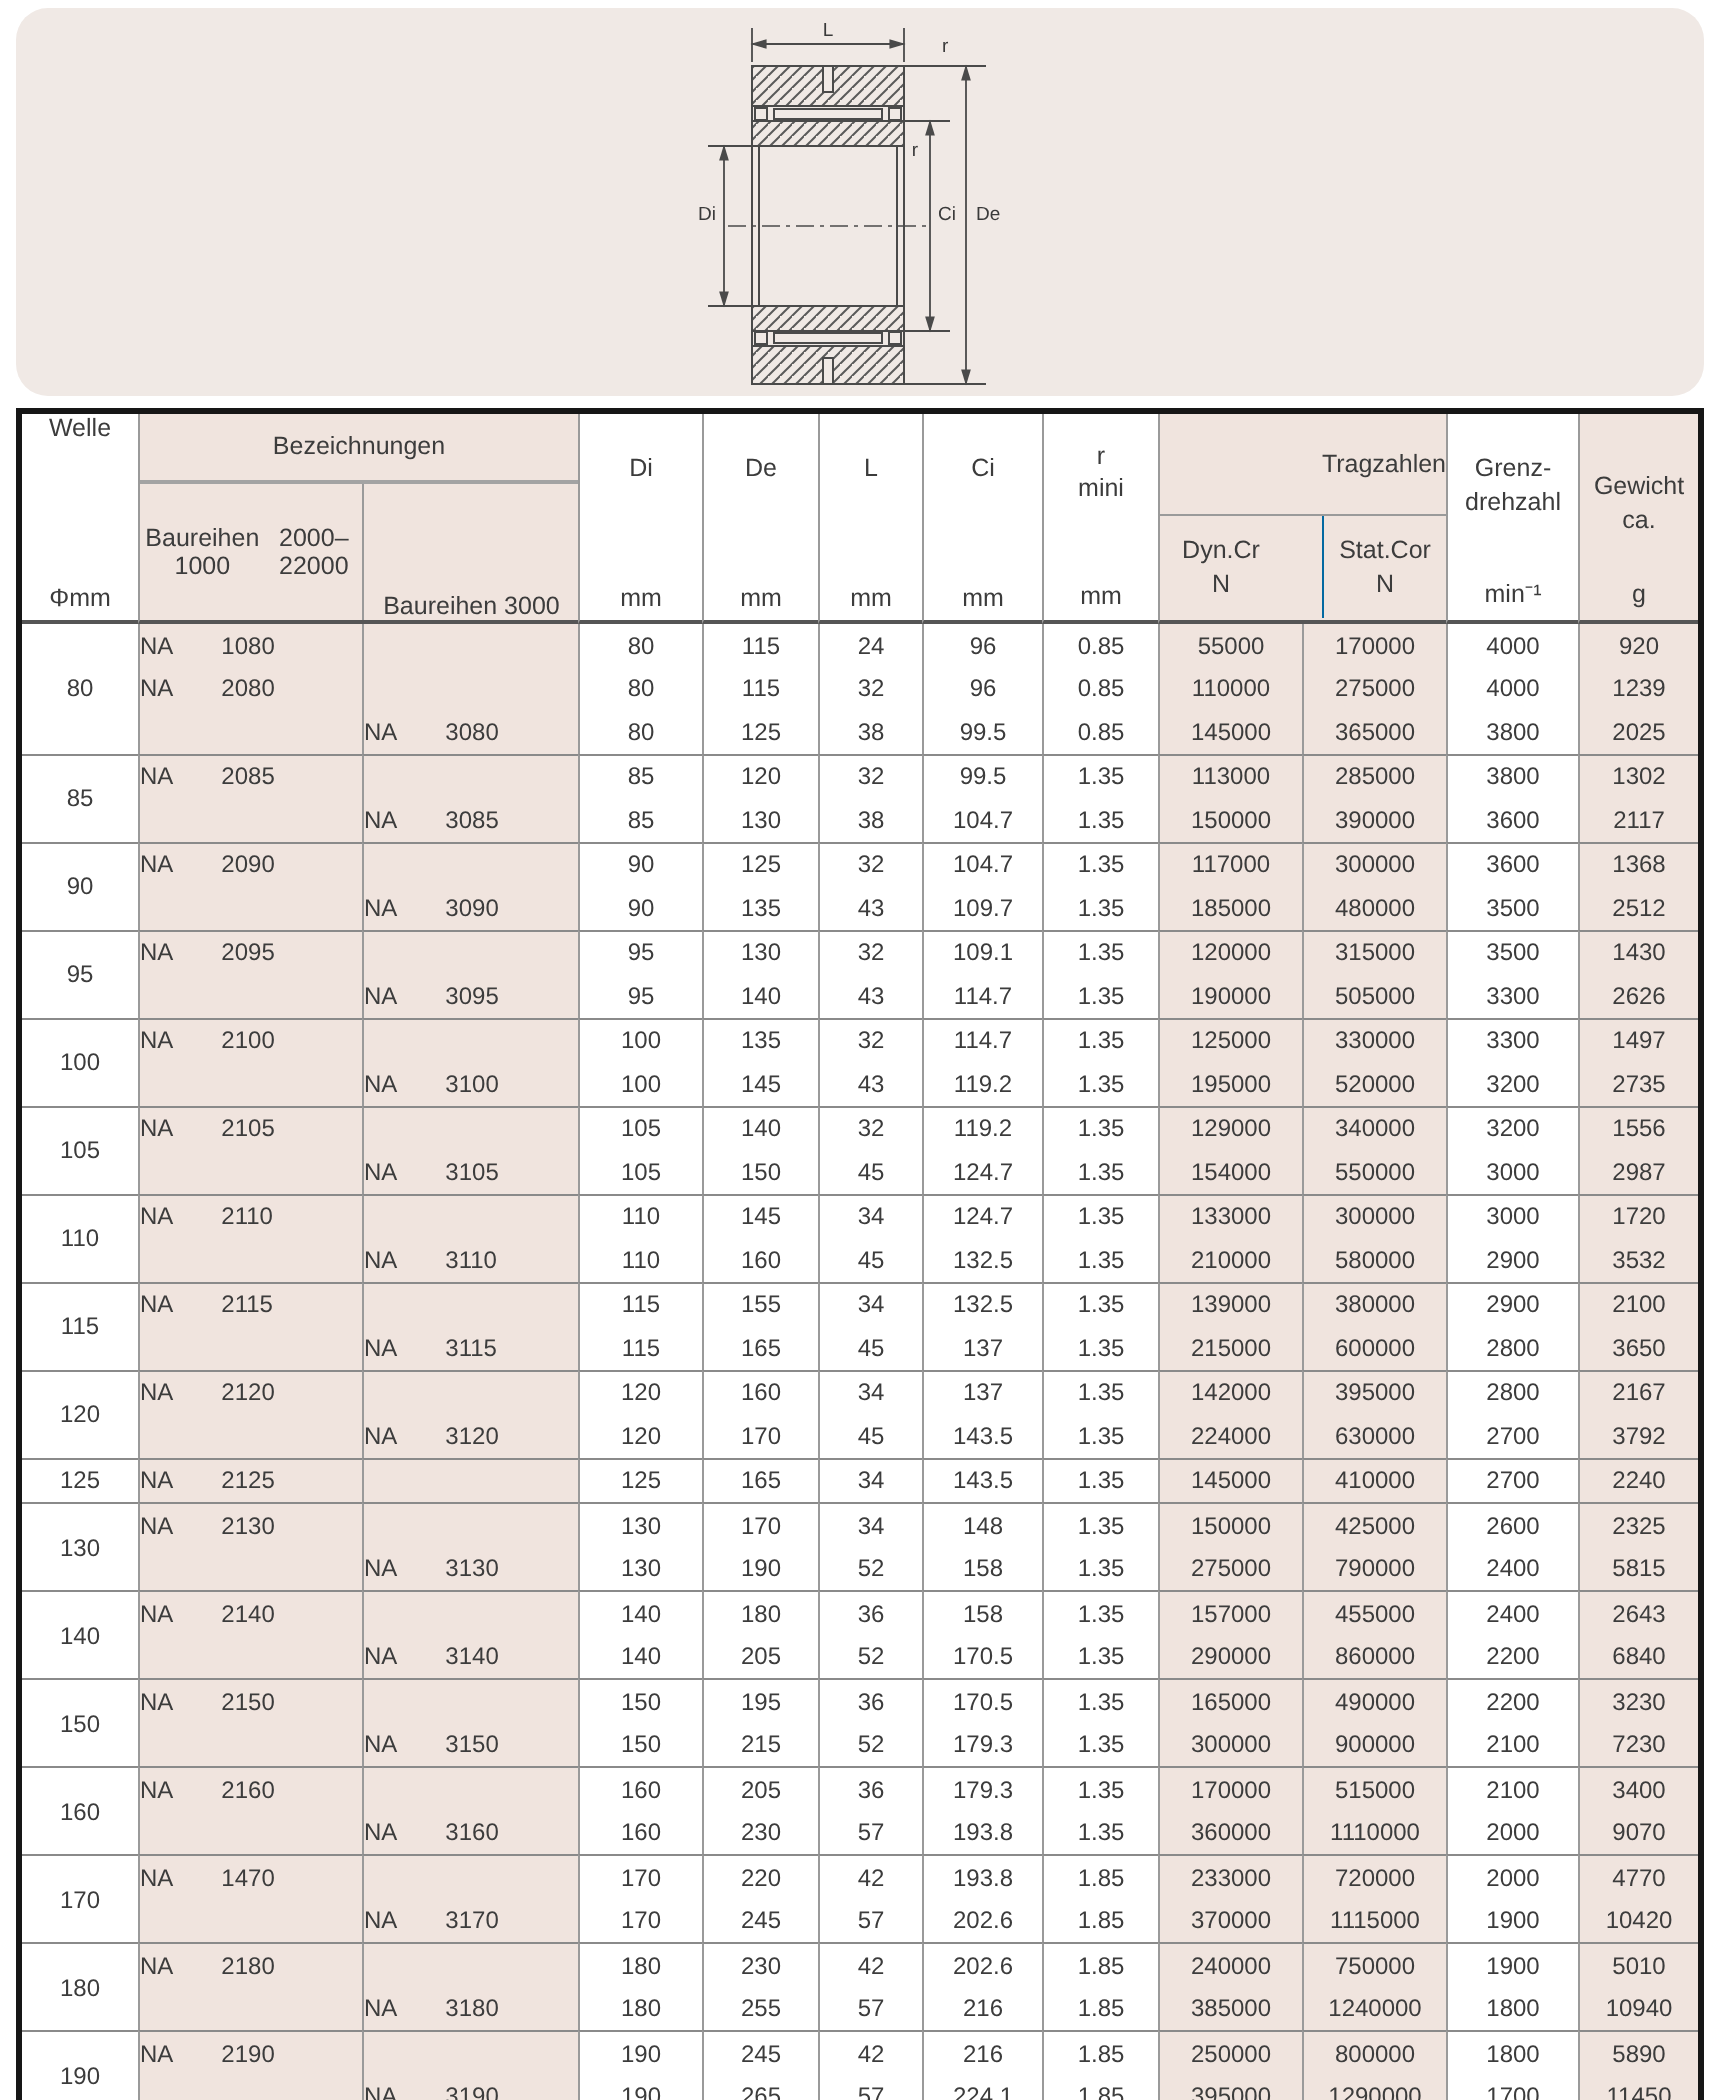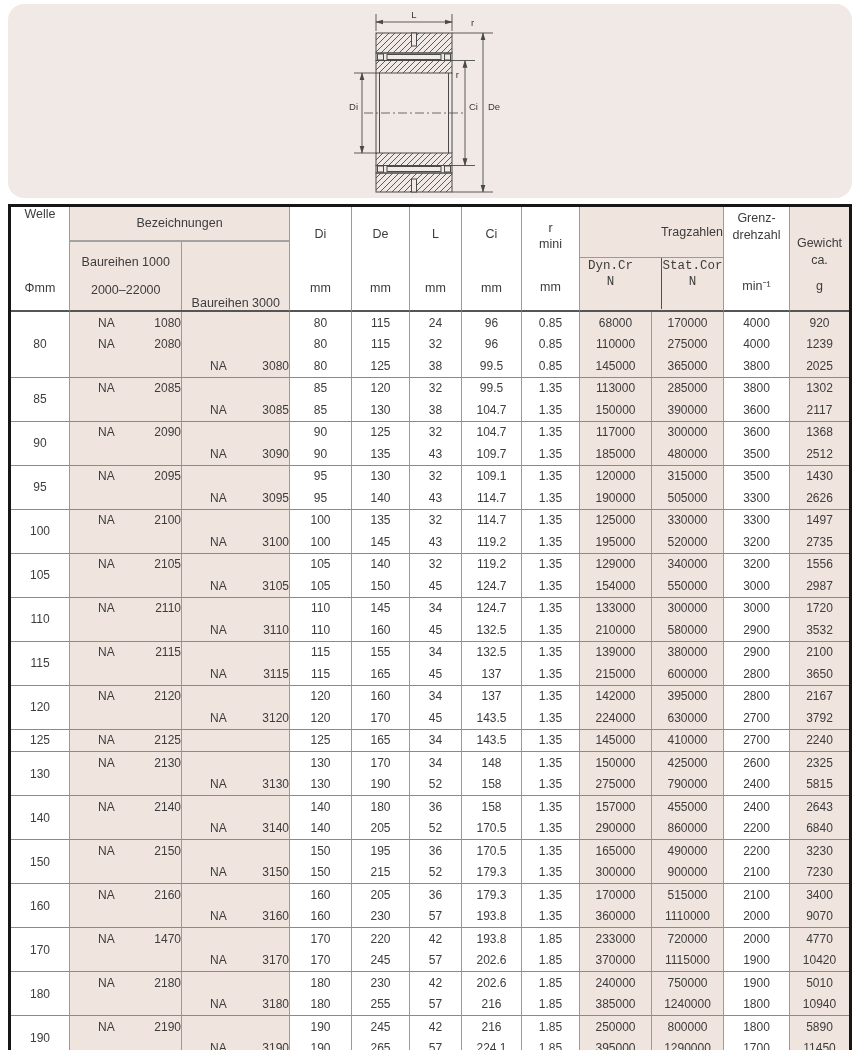--- a/index.html
+++ b/index.html
@@ -23,43 +23,43 @@
   }
   table{border-collapse:separate;border-spacing:0;table-layout:fixed;width:838px;}
   th,td{padding:0;margin:0;font-weight:normal;}
   thead th{
     height:101px;border-bottom:2px solid #555;border-left:1px solid #9a9a9a;
     vertical-align:top;font-size:12.5px;
   }
   thead th:first-child{border-left:none;}
   .pink{background:#f0e4de;}
   .hv{display:flex;flex-direction:column;align-items:center;height:100%;box-sizing:border-box;}
-  .hv .bot{margin-top:auto;margin-bottom:15px;}
+  .hv .bot{margin-top:auto;margin-bottom:4px;}
   .hv.welle{}
   .hv.dim{padding-top:20px;}
   .hv.rmini{padding-top:13px;line-height:1.3;}
-  .hv.grenz{padding-top:3px;line-height:1.35;}
+  .hv.grenz{padding-top:19px;line-height:1.35;}
   .hv.gew{padding-top:28px;line-height:1.35;}
   .bez-top{height:33px;line-height:33px;text-align:center;border-bottom:2px solid #a3a3a3;}
   .bez-bot{display:flex;height:68px;}
-  .bez-bot .b1000{width:112px;display:flex;flex-direction:column;justify-content:space-evenly;align-items:center;box-sizing:border-box;}
+  .bez-bot .b1000{width:112px;display:flex;justify-content:space-evenly;align-items:center;box-sizing:border-box;}
   .bez-bot .b3000{width:108px;display:flex;align-items:flex-end;justify-content:center;border-left:1px solid #9a9a9a;box-sizing:border-box;}
   .trag-top{height:50px;line-height:50px;text-align:right;border-bottom:1px solid #9a9a9a;}
   .trag-bot{display:flex;height:51px;}
-  .trag-bot > div{flex:1;display:flex;flex-direction:column;align-items:center;line-height:1.3;box-sizing:border-box;font-family:Liberation Mono, monospace;}
+  .trag-bot > div{flex:1;display:flex;flex-direction:column;justify-content:center;align-items:center;line-height:1.3;box-sizing:border-box;}
   .trag-bot > div.bl{border-left:1px solid #0369a1;margin-left:20px;}
 
   tbody td{
     height:21.5px;text-align:center;vertical-align:middle;
     font-size:12px;border-left:1px solid #9a9a9a;
   }
   tbody td.c-welle{border-left:none;}
   tbody tr.group-start td{border-top:1px solid #8a8a8a;}
   tbody tr.first-group td{border-top:none;}
-  .na{display:flex;justify-content:space-between;gap:24px;margin-left:28px;}
+  .na{display:flex;justify-content:flex-start;gap:24px;}
 </style>
 </head>
 <body>
 
 <div class="panel"></div>
 
 <svg class="diagram" viewBox="0 0 250 196">
   <defs>
     <pattern id="hatch" width="6" height="6" patternUnits="userSpaceOnUse">
       <path d="M-1,7 L7,-1" stroke="#5a5a5a" stroke-width="1"></path>
@@ -220,21 +220,21 @@
               <span>NA</span>
               <span>1080</span>
             </span>
           </td>
           <td class="c-b3000 pink"></td>
           <td class="c-di">80</td>
           <td class="c-de">115</td>
           <td class="c-l">24</td>
           <td class="c-ci">96</td>
           <td class="c-r">0.85</td>
-          <td class="c-dyn pink">68000</td>
+          <td class="c-dyn pink">55000</td>
           <td class="c-stat pink">170000</td>
           <td class="c-grenz">4000</td>
           <td class="c-gewicht pink">920</td>
         </tr>
         <tr>
           <td class="c-b1000 pink">
             <span class="na">
               <span>NA</span>
               <span>2080</span>
             </span>

